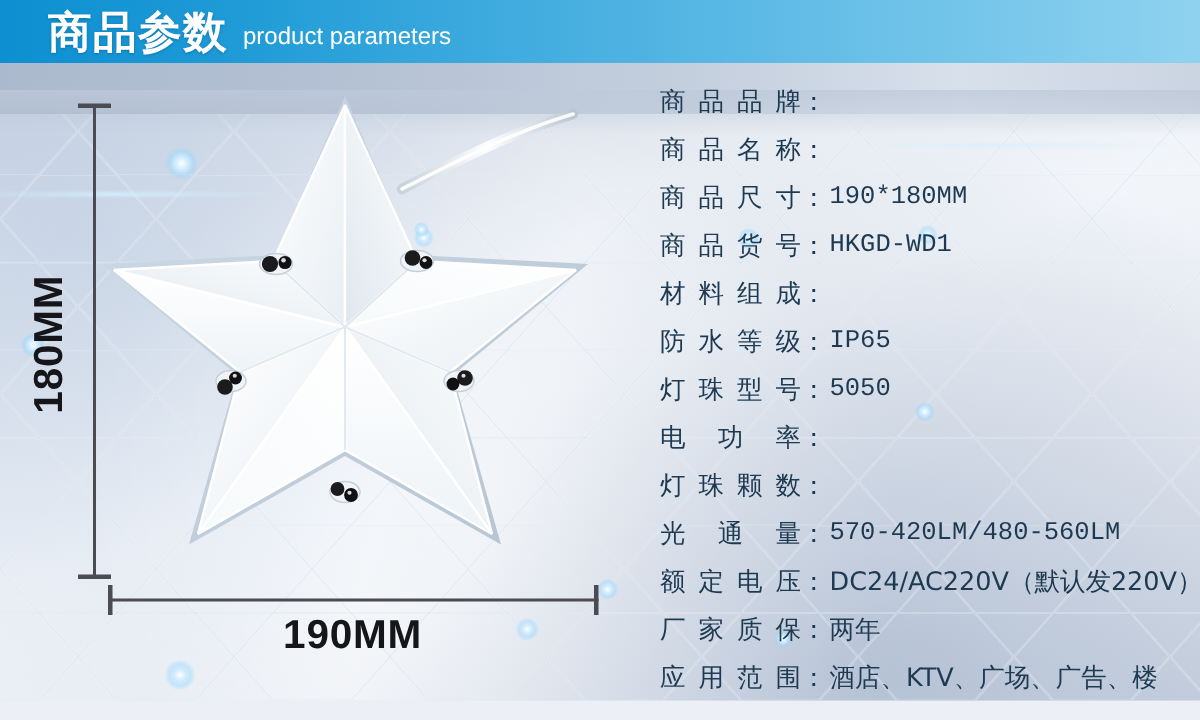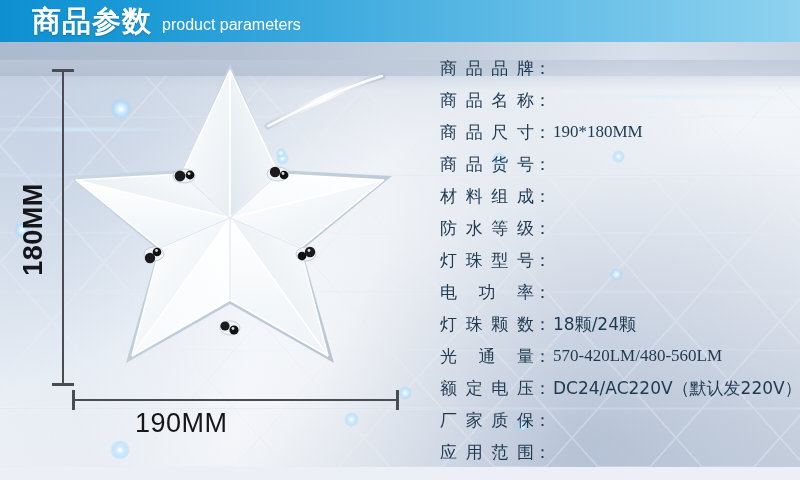--- a/index.html
+++ b/index.html
@@ -68,42 +68,42 @@
   .h-cap-right{left:396px;top:390px;width:3px;height:20px;}
 
   .dim-v-label{
     position:absolute;left:-22px;top:214px;width:110px;
     text-align:center;
     transform:rotate(-90deg);transform-origin:center center;
     font-family:"Liberation Sans",sans-serif;
     font-size:27px;font-weight:bold;color:#15151a;letter-spacing:.5px;
   }
   .dim-h-label{
-    position:absolute;left:135px;top:408px;width:200px;text-align:left;
+    position:absolute;left:135px;top:408px;width:200px;text-align:center;
     font-family:"Liberation Sans",sans-serif;
-    font-size:27px;font-weight:normal;color:#15151a;letter-spacing:.5px;
+    font-size:27px;font-weight:bold;color:#15151a;letter-spacing:.5px;
   }
 
   
   .specs{position:absolute;left:440px;top:52px;width:352px;}
   .spec-row{
     display:flex;align-items:flex-start;
     height:32px;line-height:32px;
     font-family:"DejaVu Sans","Liberation Sans",sans-serif;
     font-size:17px;color:#1d3a52;white-space:nowrap;
   }
   .spec-label{
     width:94px;flex:0 0 94px;
     display:flex;justify-content:space-between;
     letter-spacing:0;
   }
   .spec-colon{flex:0 0 auto;margin:0 2px 0 0;}
   .spec-value{
     flex:1 1 auto;
-    font-family:Liberation Serif, serif;
+    font-family:Liberation Mono, monospace;
     font-size:17px;color:#1d3a52;
   }
   .spec-value.cjk{font-family:"DejaVu Sans","Liberation Sans",sans-serif;}
   .spec-cont{
     height:32px;line-height:32px;padding-left:128px;
     font-family:"DejaVu Sans","Liberation Sans",sans-serif;
     font-size:17px;color:#1d3a52;white-space:nowrap;
   }
 </style>
 </head>
@@ -276,65 +276,67 @@
         <div class="spec-value">190*180MM</div>
       </div>
       <div class="spec-row">
         <div class="spec-label">
           <span>商</span>
           <span>品</span>
           <span>货</span>
           <span>号</span>
         </div>
         <div class="spec-colon">：</div>
+        <div class="spec-value">HKGD-WD1</div>
       </div>
       <div class="spec-row">
         <div class="spec-label">
           <span>材</span>
           <span>料</span>
           <span>组</span>
           <span>成</span>
         </div>
         <div class="spec-colon">：</div>
       </div>
       <div class="spec-row">
         <div class="spec-label">
           <span>防</span>
           <span>水</span>
           <span>等</span>
           <span>级</span>
         </div>
         <div class="spec-colon">：</div>
+        <div class="spec-value">IP65</div>
       </div>
       <div class="spec-row">
         <div class="spec-label">
           <span>灯</span>
           <span>珠</span>
           <span>型</span>
           <span>号</span>
         </div>
         <div class="spec-colon">：</div>
+        <div class="spec-value">5050</div>
       </div>
       <div class="spec-row">
         <div class="spec-label">
           <span>电</span>
           <span>功</span>
           <span>率</span>
         </div>
         <div class="spec-colon">：</div>
       </div>
       <div class="spec-row">
         <div class="spec-label">
           <span>灯</span>
           <span>珠</span>
           <span>颗</span>
           <span>数</span>
         </div>
         <div class="spec-colon">：</div>
-        <div class="spec-value cjk">18颗/24颗</div>
       </div>
       <div class="spec-row">
         <div class="spec-label">
           <span>光</span>
           <span>通</span>
           <span>量</span>
         </div>
         <div class="spec-colon">：</div>
         <div class="spec-value">570-420LM/480-560LM</div>
       </div>
@@ -349,26 +351,28 @@
         <div class="spec-value cjk">DC24/AC220V（默认发220V）</div>
       </div>
       <div class="spec-row">
         <div class="spec-label">
           <span>厂</span>
           <span>家</span>
           <span>质</span>
           <span>保</span>
         </div>
         <div class="spec-colon">：</div>
+        <div class="spec-value cjk">两年</div>
       </div>
       <div class="spec-row">
         <div class="spec-label">
           <span>应</span>
           <span>用</span>
           <span>范</span>
           <span>围</span>
         </div>
         <div class="spec-colon">：</div>
+        <div class="spec-value cjk">酒店、KTV、广场、广告、楼</div>
       </div>
       <div class="spec-cont">体建筑轮廓工程等</div>
     </div>
 
 </div>
 
 </body></html>

